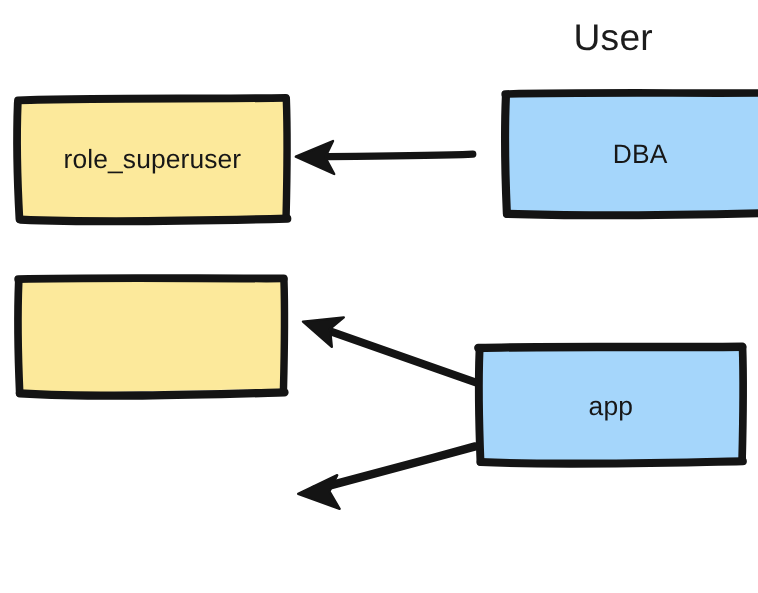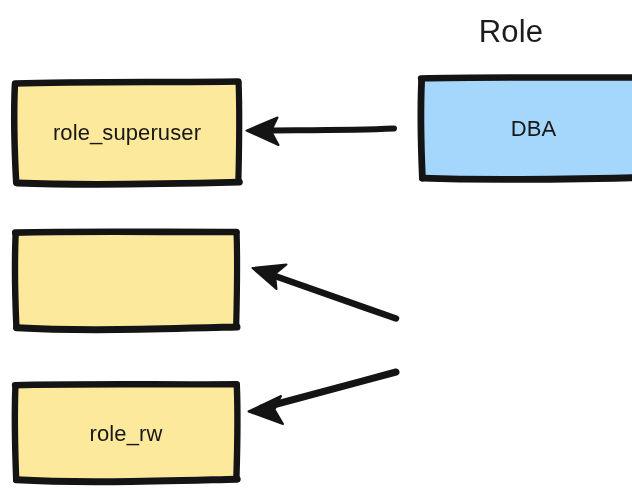--- a/index.html
+++ b/index.html
@@ -73,21 +73,21 @@
     z-index: 2;
     pointer-events: none;
     overflow: visible;
   }
 </style>
 </head>
 <body>
 
 <div id="canvas">
 
-  <div class="col-header" id="header-user">Role</div>
+  <div class="col-header" id="header-user">User</div>
 
   <div class="node" id="node-role_superuser" style="left:14px; top:82px; width:226px; height:101px;">
     <div class="sketch">
       <svg viewBox="0 0 238 113" preserveAspectRatio="none" aria-hidden="true">
         <path d="M7.5 8.5 L229 6.5 L231 105 L9 107.5 Z" fill="#FCE99B" stroke="none"></path>
         <path d="M6.8 9.8 C5.6 40, 6.4 74, 8.2 106.6" fill="none" stroke="#141414" stroke-width="6.5" stroke-linecap="round"></path>
         <path d="M7.0 7.6 C70 5.4, 160 6.6, 230.2 5.6" fill="none" stroke="#141414" stroke-width="6.5" stroke-linecap="round"></path>
         <path d="M230.6 6.4 C231.8 38, 231.2 72, 230.4 104.4" fill="none" stroke="#141414" stroke-width="6.2" stroke-linecap="round"></path>
         <path d="M9.0 107.0 C72 109.6, 162 108.0, 231.4 106.2" fill="none" stroke="#141414" stroke-width="6.8" stroke-linecap="round"></path>
       </svg>
@@ -100,46 +100,46 @@
       <svg viewBox="0 0 236 110" preserveAspectRatio="none" aria-hidden="true">
         <path d="M8 8 L227 7 L228 98 L8 102 Z" fill="#FCE99B" stroke="none"></path>
         <path d="M7.6 8.4 C6.4 38, 7.0 70, 8.4 101.6" fill="none" stroke="#141414" stroke-width="6.4" stroke-linecap="round"></path>
         <path d="M7.2 6.6 C72 5.0, 160 6.2, 228.4 6.0" fill="none" stroke="#141414" stroke-width="6.6" stroke-linecap="round"></path>
         <path d="M228.6 6.6 C229.6 36, 229.0 68, 228.2 99.6" fill="none" stroke="#141414" stroke-width="6.2" stroke-linecap="round"></path>
         <path d="M8.6 101.8 C74 105.6, 162 102.8, 229.0 101.0" fill="none" stroke="#141414" stroke-width="7.0" stroke-linecap="round"></path>
       </svg>
     </div>
   </div>
 
-  <div class="node" id="node-role_rw" style="left:14px; top:385px; width:224px; height:97px;">
-    <div class="sketch">
-      <svg viewBox="0 0 236 109" preserveAspectRatio="none" aria-hidden="true">
-        <path d="M8 8 L227 6 L228 97 L8 101 Z" fill="#FCE99B" stroke="none"></path>
-        <path d="M7.4 7.6 C6.2 38, 7.0 70, 8.2 100.8" fill="none" stroke="#141414" stroke-width="6.4" stroke-linecap="round"></path>
-        <path d="M7.0 6.2 C72 4.4, 160 5.8, 228.6 5.2" fill="none" stroke="#141414" stroke-width="6.4" stroke-linecap="round"></path>
-        <path d="M228.8 5.8 C230.0 35, 229.4 67, 228.4 98.6" fill="none" stroke="#141414" stroke-width="6.4" stroke-linecap="round"></path>
-        <path d="M8.4 100.8 C74 104.8, 162 101.8, 229.2 100.2" fill="none" stroke="#141414" stroke-width="7.0" stroke-linecap="round"></path>
-      </svg>
-    </div>
-    <span class="node-label">role_rw</span>
-  </div>
 
   <div class="node" id="node-dba" style="left:420px; top:78px; width:227px; height:102px;">
     <div class="sketch">
       <svg viewBox="0 0 239 114" preserveAspectRatio="none" aria-hidden="true">
         <path d="M8 8 L230 6 L231 104 L8 106 Z" fill="#A5D6FB" stroke="none"></path>
         <path d="M7.6 8.0 C6.2 40, 7.0 74, 8.4 106.0" fill="none" stroke="#141414" stroke-width="6.8" stroke-linecap="round"></path>
         <path d="M7.0 6.4 C74 4.6, 164 6.0, 231.4 5.4" fill="none" stroke="#141414" stroke-width="6.4" stroke-linecap="round"></path>
         <path d="M231.6 6.2 C232.6 38, 232.0 72, 231.0 104.2" fill="none" stroke="#141414" stroke-width="6.6" stroke-linecap="round"></path>
         <path d="M8.6 106.2 C76 108.6, 166 107.0, 231.8 105.4" fill="none" stroke="#141414" stroke-width="6.8" stroke-linecap="round"></path>
       </svg>
     </div>
     <span class="node-label">DBA</span>
   </div>
 
+  <div class="node" id="node-app" style="left:398px; top:290px; width:222px; height:98px;">
+    <div class="sketch">
+      <svg viewBox="0 0 234 110" preserveAspectRatio="none" aria-hidden="true">
+        <path d="M8 8 L225 7 L226 99 L8 101 Z" fill="#A5D6FB" stroke="none"></path>
+        <path d="M7.6 8.2 C6.4 38, 7.2 70, 8.4 100.8" fill="none" stroke="#141414" stroke-width="6.6" stroke-linecap="round"></path>
+        <path d="M6.6 6.0 C72 4.2, 160 5.8, 226.6 5.0" fill="none" stroke="#141414" stroke-width="7.0" stroke-linecap="round"></path>
+        <path d="M226.8 5.8 C227.8 36, 227.2 68, 226.4 99.4" fill="none" stroke="#141414" stroke-width="6.4" stroke-linecap="round"></path>
+        <path d="M8.6 101.0 C74 104.2, 162 101.6, 227.0 100.4" fill="none" stroke="#141414" stroke-width="6.8" stroke-linecap="round"></path>
+      </svg>
+    </div>
+    <span class="node-label">app</span>
+  </div>
 
   <svg class="arrow-layer" viewBox="0 0 632 494">
 
     <g>
       <path d="M394 128.5 C350 130.5, 300 130.0, 258 130.5" fill="none" stroke="#141414" stroke-width="6" stroke-linecap="round"></path>
       <path d="M246.5 130.6 L277.5 117.5 L271 131.0 L278.5 145.0 Z" fill="#141414" stroke="#141414" stroke-width="2" stroke-linejoin="round"></path>
     </g>
 
     <g>
       <path d="M396 318.5 C350 302.5, 300 285.0, 265 272.5" fill="none" stroke="#141414" stroke-width="6.5" stroke-linecap="round"></path>

